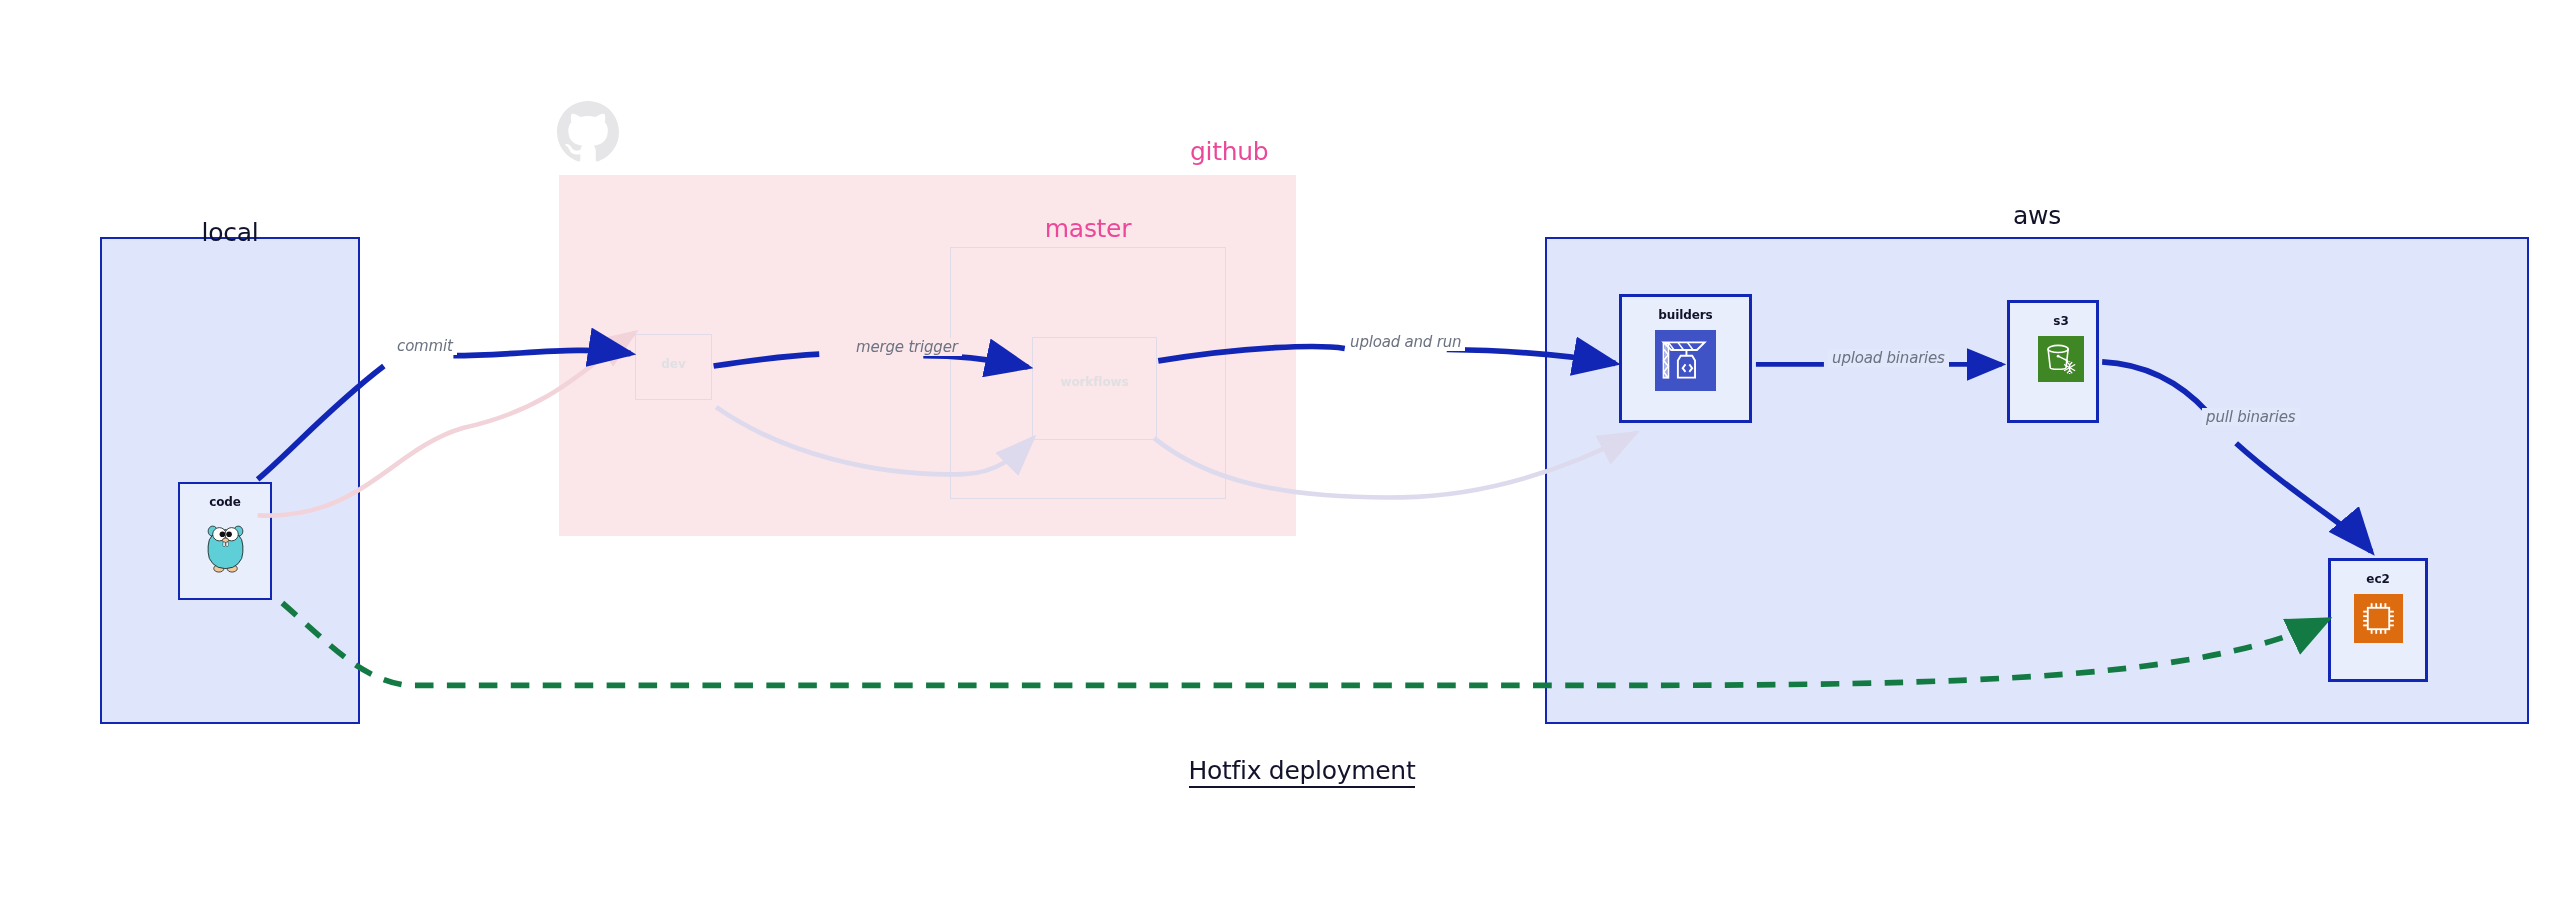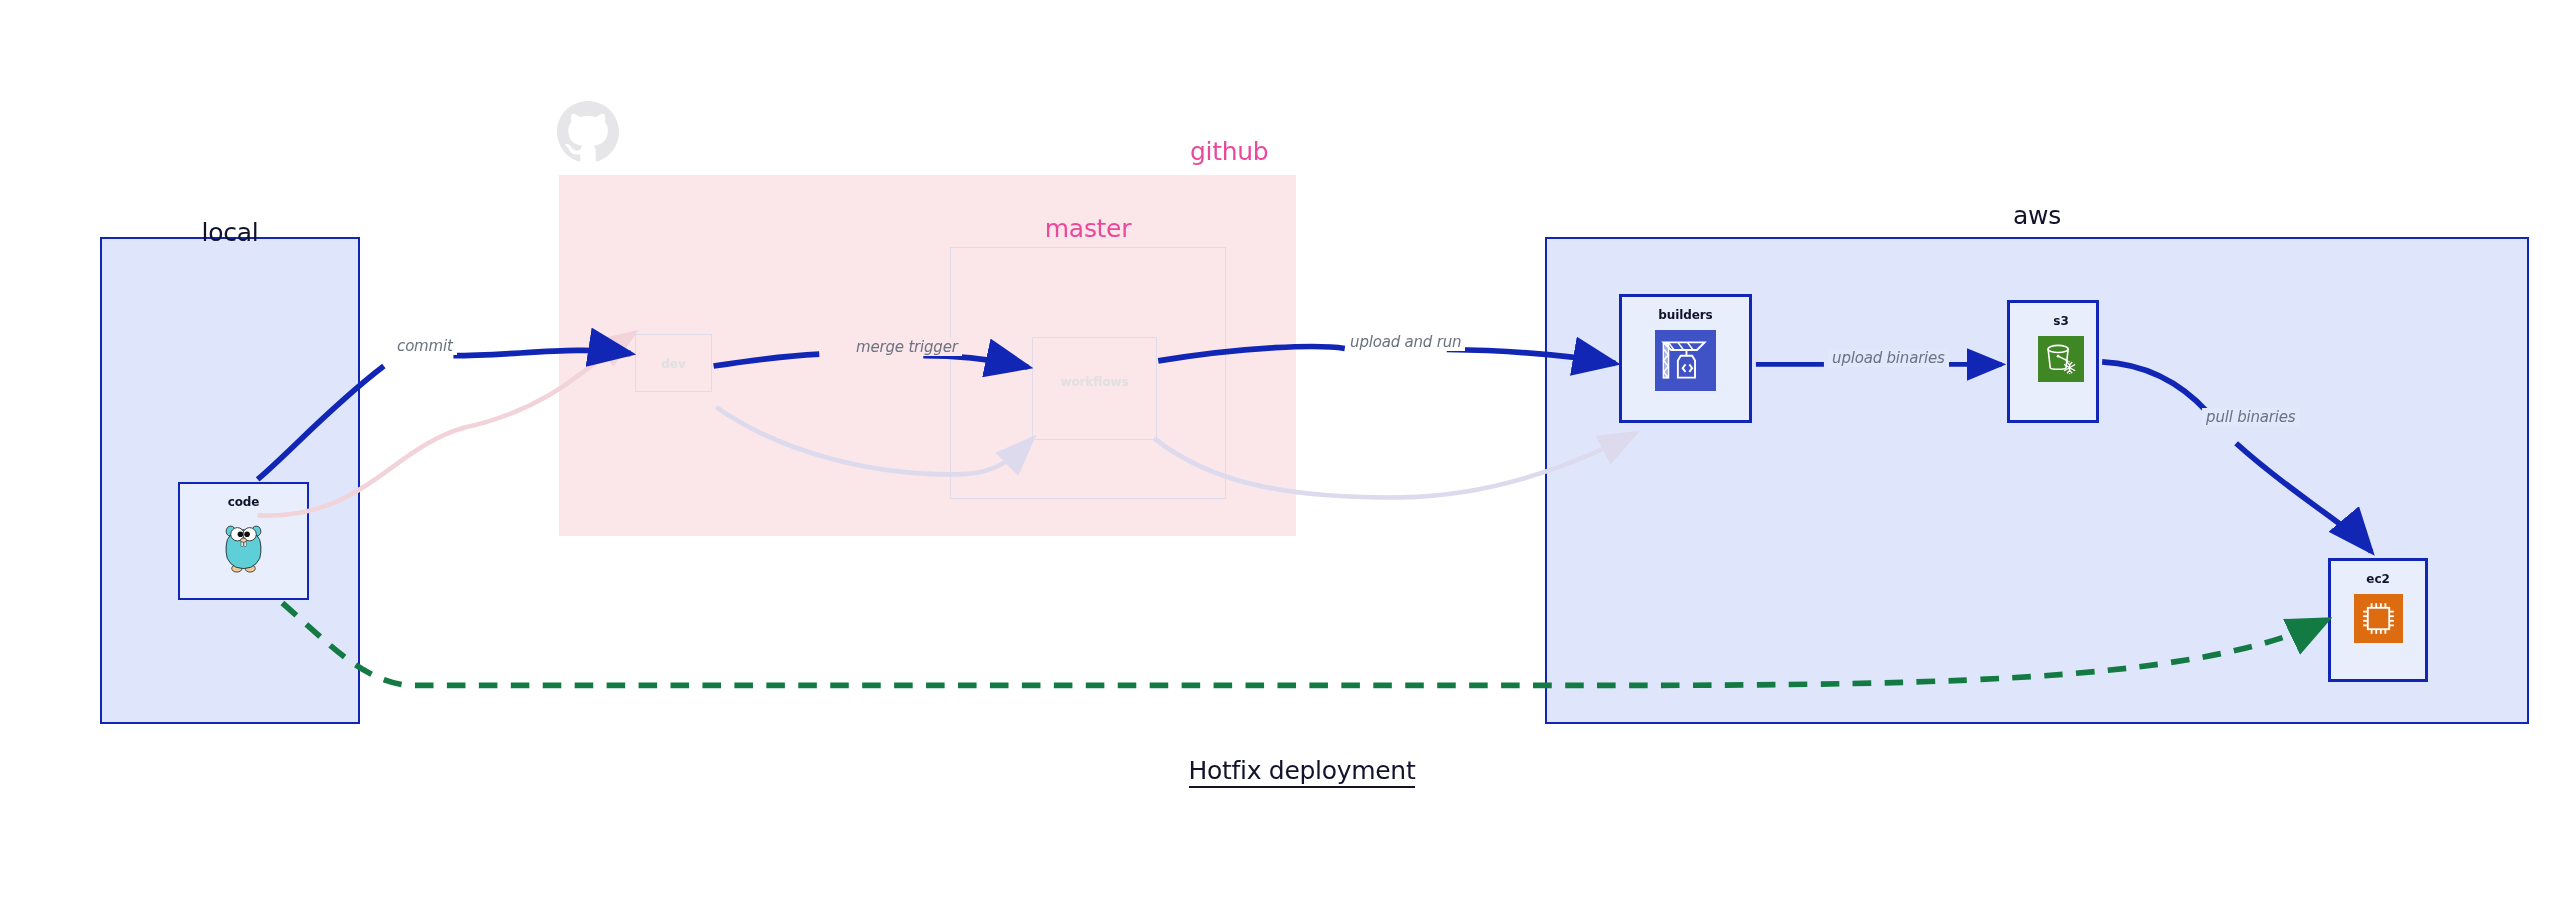--- a/index.html
+++ b/index.html
@@ -59,21 +59,21 @@
       </marker>
       <marker id="ah-lav" markerWidth="9" markerHeight="7" refX="8" refY="3.5" orient="auto" markerUnits="strokeWidth">
         <path d="M0,0 L9,3.5 L0,7 z" fill="#dcdaec"></path>
       </marker>
     </defs>
     <path d="M 500 1000 C 700 1010 760 870 900 830 C 1080 790 1150 700 1232 645" fill="none" stroke="#f2d3da" stroke-width="9" marker-end="url(#ah-pink)"></path>
     <path d="M 1390 790 C 1520 880 1700 925 1870 920 C 1940 918 1975 880 2005 850" fill="none" stroke="#dcdaec" stroke-width="9" marker-end="url(#ah-lav)"></path>
     <path d="M 2240 850 C 2340 930 2480 968 2720 965 C 2900 962 3060 900 3175 840" fill="none" stroke="#dcdaec" stroke-width="9" marker-end="url(#ah-lav)"></path>
   </svg>
 
-  <div class="node" style="left:178px;top:482px;width:131px;height:118px;background:#e9eefc;border:2.6px solid #1226b5;">
+  <div class="node" style="left:178px;top:482px;width:94px;height:118px;background:#e9eefc;border:2.6px solid #1226b5;">
     <div class="node-title">code</div>
     <div class="node-icon">
       <svg width="47" height="57" viewBox="0 0 92 110">
         <ellipse cx="22" cy="60" rx="9" ry="14" fill="#f2c99a" stroke="#1b1b1b" stroke-width="1.5"></ellipse>
         <ellipse cx="70" cy="60" rx="9" ry="14" fill="#f2c99a" stroke="#1b1b1b" stroke-width="1.5"></ellipse>
         <ellipse cx="33" cy="100" rx="10" ry="7" fill="#f2c99a" stroke="#1b1b1b" stroke-width="1.5"></ellipse>
         <ellipse cx="59" cy="100" rx="10" ry="7" fill="#f2c99a" stroke="#1b1b1b" stroke-width="1.5"></ellipse>
         <ellipse cx="21" cy="27" rx="9" ry="10" fill="#5ecfd6" stroke="#1b1b1b" stroke-width="1.5"></ellipse>
         <ellipse cx="71" cy="27" rx="9" ry="10" fill="#5ecfd6" stroke="#1b1b1b" stroke-width="1.5"></ellipse>
         <rect x="12" y="24" width="68" height="76" rx="32" fill="#5ecfd6" stroke="#1b1b1b" stroke-width="1.6"></rect>
@@ -81,21 +81,21 @@
         <circle cx="58" cy="33" r="13" fill="#ffffff" stroke="#1b1b1b" stroke-width="1.6"></circle>
         <circle cx="40" cy="33" r="5.5" fill="#101010"></circle>
         <circle cx="53" cy="33" r="5.5" fill="#101010"></circle>
         <ellipse cx="46" cy="45" rx="6" ry="4.5" fill="#f2c99a" stroke="#1b1b1b" stroke-width="1.2"></ellipse>
         <rect x="41" y="48" width="4.5" height="9" rx="2" fill="#ffffff" stroke="#1b1b1b" stroke-width="1"></rect>
         <rect x="47" y="48" width="4.5" height="9" rx="2" fill="#ffffff" stroke="#1b1b1b" stroke-width="1"></rect>
       </svg>
     </div>
   </div>
 
-  <div class="node" style="left:635px;top:334px;width:77px;height:58px;background:transparent;border:1.5px solid #e0dbe8;">
+  <div class="node" style="left:635px;top:334px;width:77px;height:66px;background:transparent;border:1.5px solid #e0dbe8;">
     <div class="node-title faded" style="margin-top:21.6px;">dev</div>
   </div>
 
   <div class="node" style="left:1032px;top:337px;width:125px;height:103px;background:transparent;border:1.5px solid #e0dbe8;">
     <div class="node-title faded" style="margin-top:37px;">workflows</div>
   </div>
 
   <div class="node" style="left:1619px;top:294px;width:133px;height:129px;background:#e9eefc;border:3.1px solid #1226b5;">
     <div class="node-title">builders</div>
     <div class="node-icon">

